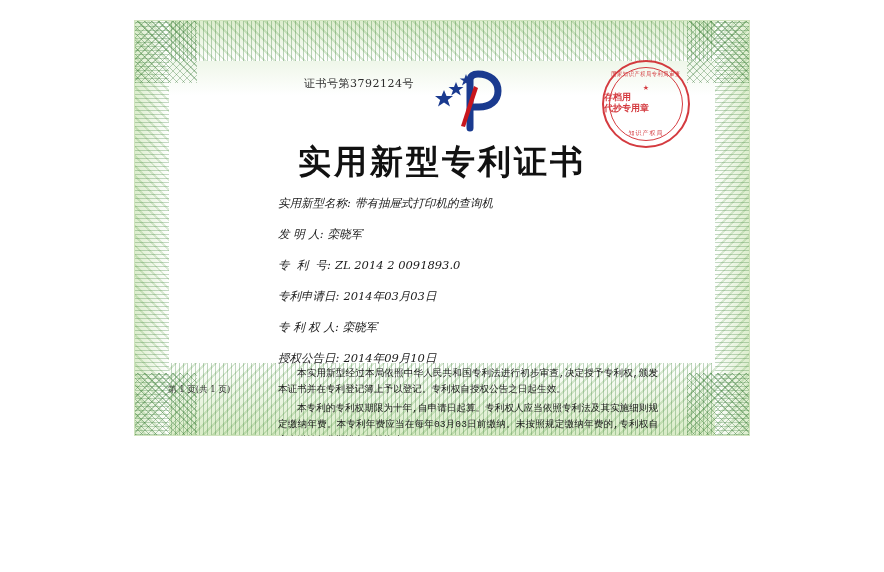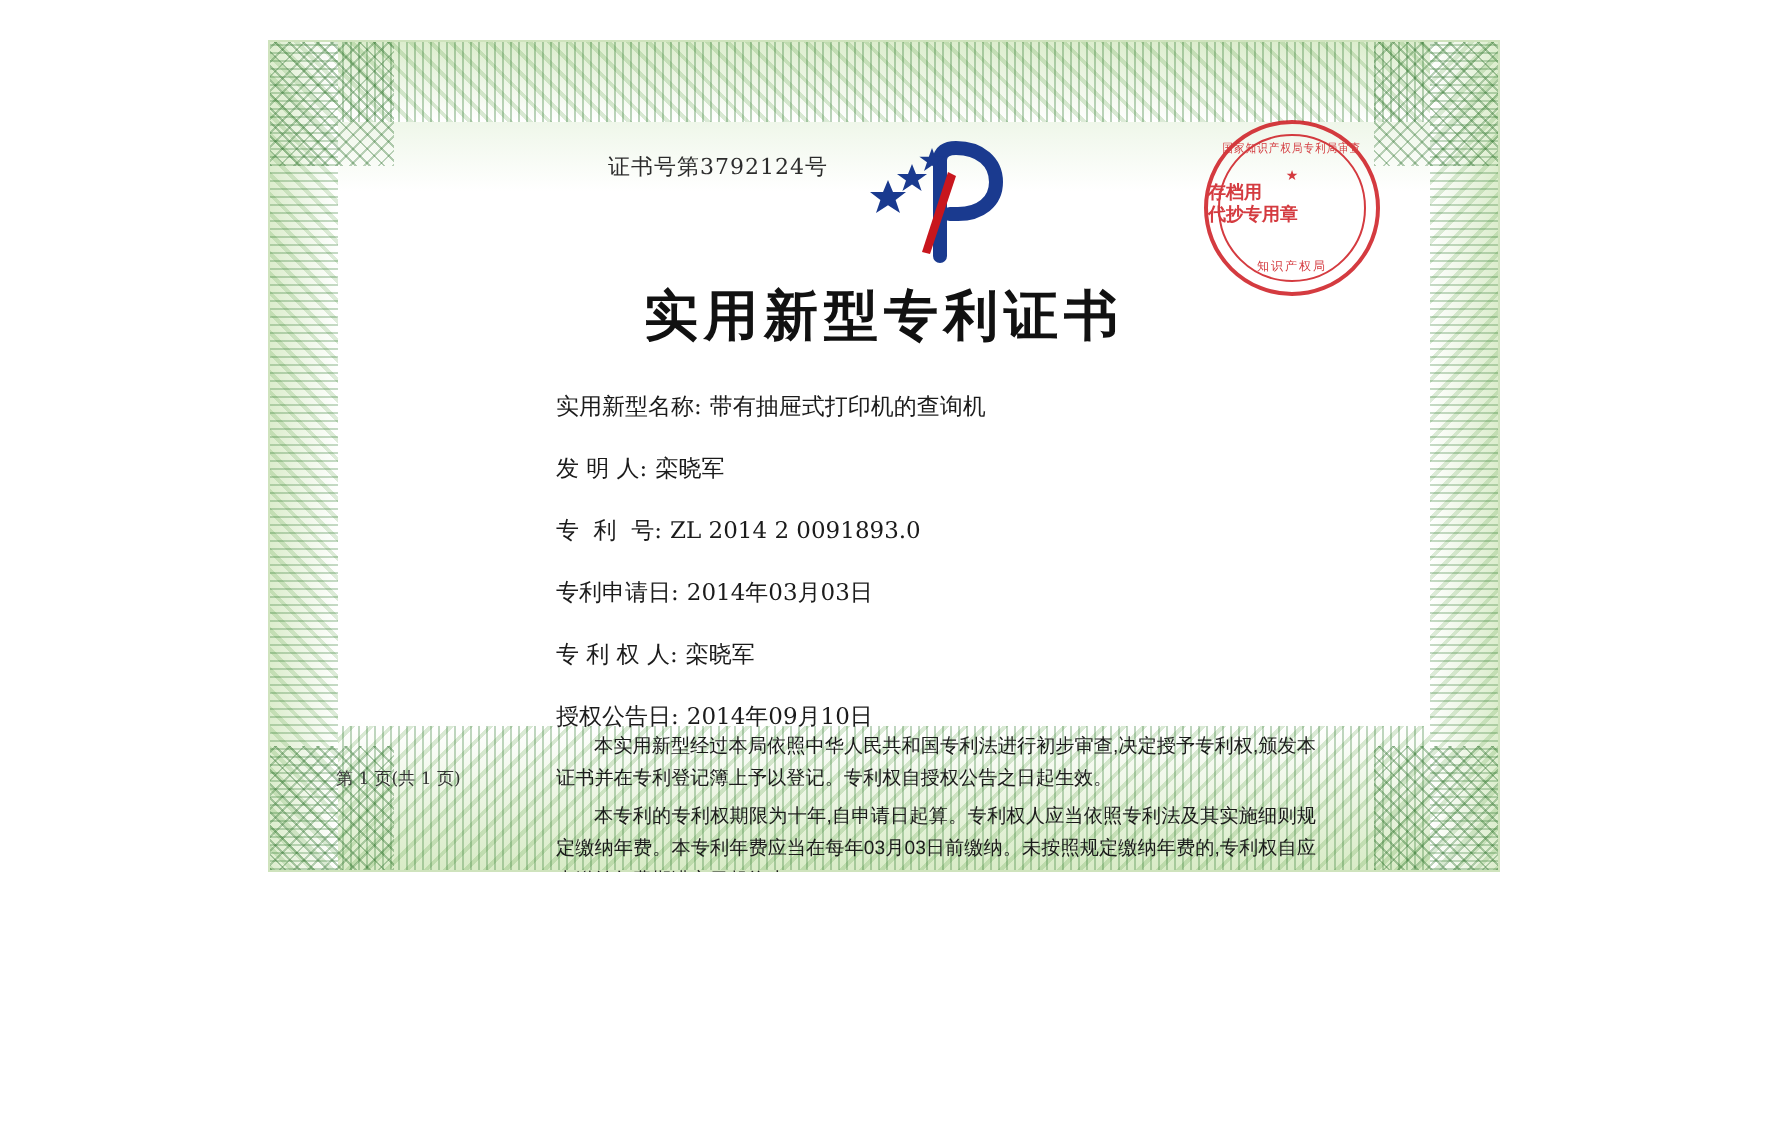--- a/index.html
+++ b/index.html
@@ -146,34 +146,35 @@
     left: 50%; top: 22px;
     transform: translateX(-50%);
     font-size: 7px;
   }
 
   .main-title {
     position: absolute;
     left: 0; right: 0;
     top: 86px;
     text-align: center;
-    font-size: 27px;
+    font-size: 33px;
     font-weight: bold;
     letter-spacing: 3px;
     color: #111;
     font-family: "DejaVu Serif", "Liberation Serif", serif;
   }
 
   
   .fields {
     position: absolute;
     left: 110px;
     right: 60px;
     top: 142px;
     font-family: "DejaVu Serif", "Liberation Serif", serif;
+    font-style: italic;
   }
   .field-row {
     display: flex;
     align-items: baseline;
     margin-bottom: 16px;
     font-size: 11.5px;
     color: #1b1b1b;
   }
   .field-label {
     white-space: pre;
@@ -183,21 +184,21 @@
     margin-left: 4px;
     white-space: pre;
   }
 
   
   .body-text {
     position: absolute;
     left: 110px;
     right: 58px;
     top: 312px;
-    font-family: Liberation Sans, sans-serif;
+    font-family: Liberation Mono, monospace;
     font-size: 9.6px;
     line-height: 16px;
     color: #1b1b1b;
     text-align: justify;
   }
   .body-text p {
     margin: 0 0 3px 0;
     text-indent: 19px;
   }
 

